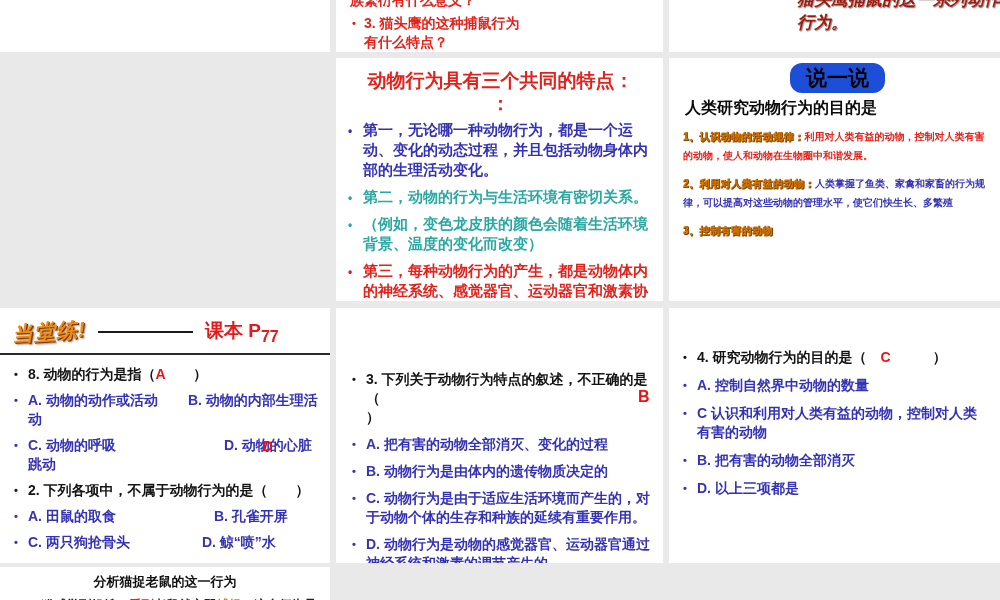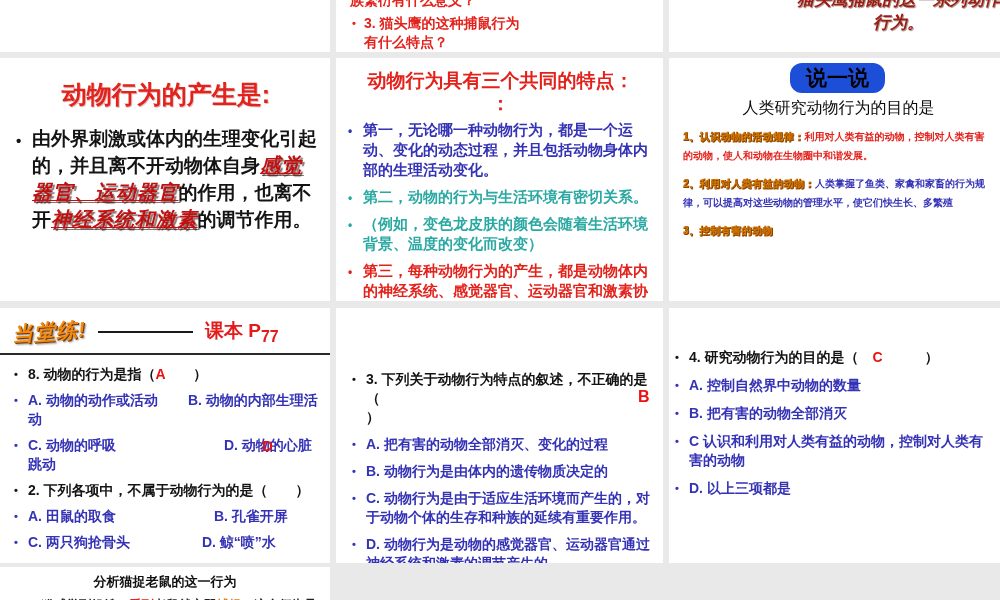--- a/index.html
+++ b/index.html
@@ -10,21 +10,21 @@
     color:#111;
   }
   .stage{position:relative;width:1000px;height:600px;}
   .slide{
     position:absolute;background:#fff;overflow:hidden;
     box-sizing:border-box;
   }
   
   .s-r1c1{left:0;top:0;width:330px;height:52px;}
   .s-r1c2{left:336px;top:0;width:327px;height:52px;}
-  .s-r1c3{left:669px;top:0;width:331px;height:52px;text-align:center;}
+  .s-r1c3{left:669px;top:0;width:331px;height:52px;}
   .s-r2c1{left:0;top:58px;width:330px;height:243px;}
   .s-r2c2{left:336px;top:58px;width:327px;height:243px;}
   .s-r2c3{left:669px;top:58px;width:331px;height:243px;}
   .s-r3c1{left:0;top:308px;width:330px;height:255px;}
   .s-r3c2{left:336px;top:308px;width:327px;height:255px;}
   .s-r3c3{left:669px;top:308px;width:331px;height:255px;}
   .s-r4c1{left:0;top:567px;width:330px;height:33px;}
   .red{color:#e3221c;}
   .blue{color:#3533b5;}
   .teal{color:#2aa8a2;}
@@ -61,21 +61,21 @@
   .s-r2c2 p{font-size:15px;font-weight:bold;line-height:20px;margin:0 0 7px 0;padding-left:17px;}
   .s-r2c2 p::before{top:1px;}
 
   
   .s-r2c3{padding:5px 8px 0 14px;}
   .s-r2c3 .badge-row{text-align:center;}
   .badge{
     display:inline-block;background:#1d4ed8;border-radius:12px;
     padding:1px 16px;font-size:21px;font-weight:bold;color:#000;
   }
-  .s-r2c3 .subtitle{font-size:16px;font-weight:normal;color:#0a0a0a;margin:5px 0 8px 2px;text-align:center;}
+  .s-r2c3 .subtitle{font-size:16px;font-weight:bold;color:#0a0a0a;margin:5px 0 8px 2px;}
   .s-r2c3 .item{font-size:10px;font-weight:bold;line-height:19px;margin:0 0 9px 0;}
   .ohead{
     color:#d77800;font-weight:900;letter-spacing:.5px;
     text-shadow:1px 0 #8a4400,0 1px #8a4400,1px 1px 0 #8a4400;
   }
 
   
   .s-r3c1{padding:10px 10px 0 12px;}
   .hdr{display:flex;align-items:center;}
   .wordart{
@@ -95,21 +95,21 @@
   .gap4{display:inline-block;width:72px;}
   .ans{color:#ee1111;font-weight:bold;}
   .ansD{position:absolute;left:250px;top:0;font-size:15px;}
 
   
   .s-r3c2{padding:62px 12px 0 14px;}
   .s-r3c2 .li{margin-bottom:8px;padding-left:16px;position:relative;}
   .ansB{position:absolute;left:288px;top:17px;font-size:16px;}
 
   
-  .s-r3c3{padding:40px 10px 0 4px;}
+  .s-r3c3{padding:40px 10px 0 12px;}
   .s-r3c3 .li{margin-bottom:9px;padding-left:16px;}
 
   
   .s-r4c1{padding:4px 10px 0 10px;}
   .s-r4c1 .title{text-align:center;font-size:13px;font-weight:bold;color:#111;margin:2px 0 6px 0;}
   .s-r4c1 .line{font-size:12.5px;font-weight:bold;color:#222;padding-left:12px;}
   .hl-red{color:#e3221c;font-weight:900;}
   .hl-orange{color:#e07a10;font-weight:900;}
 </style>
 </head>
@@ -125,24 +125,20 @@
     <div class="wrap2">有什么特点？</div>
   </section>
 
   <section class="slide s-r1c3">
     <div class="inner">
       <div class="cutline">猫头鹰捕鼠的这一系列动作都是动物</div>
       <div>行为。</div>
     </div>
   </section>
 
-  <section class="slide s-r2c1">
-    <h2 class="title">动物行为的产生是:</h2>
-    <p class="body li"><span>由外界刺激或体内的生理变化引起的，并且离不开动物体自身</span><span class="em">感觉器官、运动器官</span><span>的作用，也离不开</span><span class="em">神经系统和激素</span><span>的调节作用。</span></p>
-  </section>
 
   <section class="slide s-r2c2">
     <h2 class="title">动物行为具有三个共同的特点：</h2>
     <div class="title2">：</div>
     <p class="li blue">第一，无论哪一种动物行为，都是一个运动、变化的动态过程，并且包括动物身体内部的生理活动变化。</p>
     <p class="li teal">第二，动物的行为与生活环境有密切关系。</p>
     <p class="li teal">（例如，变色龙皮肤的颜色会随着生活环境背景、温度的变化而改变）</p>
     <p class="li red">第三，每种动物行为的产生，都是动物体内的神经系统、感觉器官、运动器官和激素协调作用的结果。</p>
   </section>
 
@@ -180,22 +176,22 @@
       <div class="li blue">B. 动物行为是由体内的遗传物质决定的</div>
       <div class="li blue">C. 动物行为是由于适应生活环境而产生的，对于动物个体的生存和种族的延续有重要作用。</div>
       <div class="li blue">D. 动物行为是动物的感觉器官、运动器官通过神经系统和激素的调节产生的</div>
     </div>
   </section>
 
   <section class="slide s-r3c3">
     <div class="quiz">
       <div class="li black"><span>4. 研究动物行为的目的是（　</span><span class="ans">C</span><span>　　　）</span></div>
       <div class="li blue">A. 控制自然界中动物的数量</div>
+      <div class="li blue">C 认识和利用对人类有益的动物，控制对人类有害的动物</div>
       <div class="li blue">B. 把有害的动物全部消灭</div>
-      <div class="li blue">C 认识和利用对人类有益的动物，控制对人类有害的动物</div>
       <div class="li blue">D. 以上三项都是</div>
     </div>
   </section>
 
   <section class="slide s-r4c1">
     <div class="title">分析猫捉老鼠的这一行为</div>
     <div class="line"><span>1、猫感觉到饥饿，</span><span class="hl-red">看到</span><span>老鼠就立即</span><span class="hl-orange">捕捉</span><span>。这个行为是</span></div>
   </section>
 
 </div>

